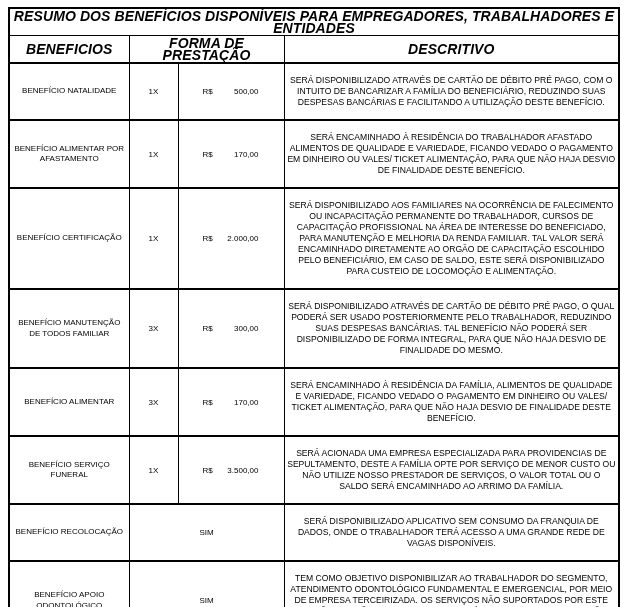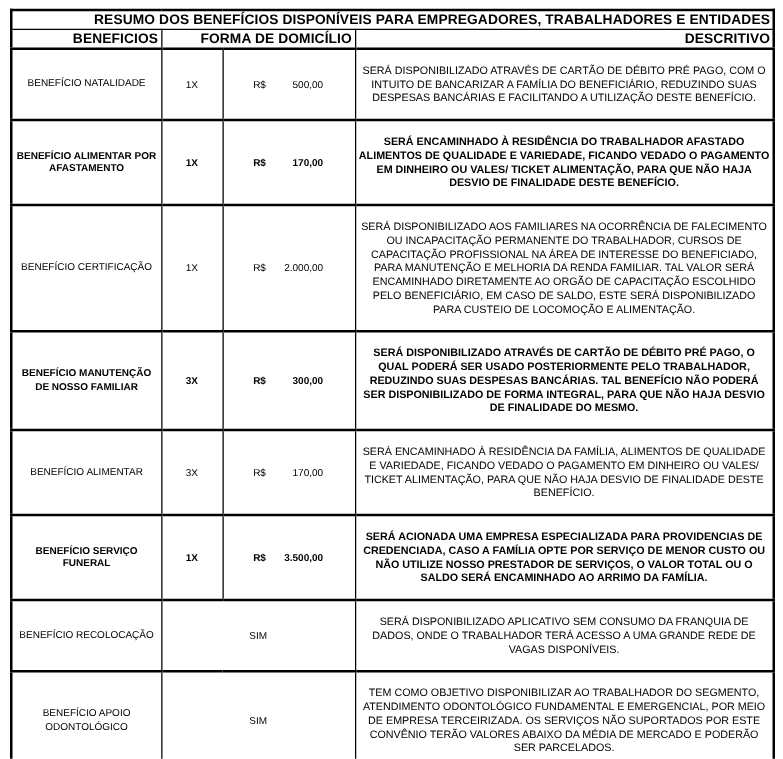--- a/index.html
+++ b/index.html
@@ -23,25 +23,26 @@
     border-bottom-width: 3px;
   }
   col.c-name  { width: 120px; }
   col.c-qty   { width: 49px;  }
   col.c-value { width: 106px; }
   col.c-desc  { width: 335px; }
 
   thead th {
     border: 1px solid #000;
     font-weight: bold;
-    text-align: right;
-    font-size: 11px;
+    text-align: center;
+    font-size: 14px;
     line-height: 12px;
     padding: 1px 2px;
     letter-spacing: 0.1px;
+    font-style: italic;
   }
   tbody td {
     border: 1px solid #000;
     border-top-width: 2px;
     border-bottom-width: 2px;
     vertical-align: middle;
     text-align: center;
   }
   td.name-cell {
     font-size: 8px;
@@ -64,40 +65,40 @@
   }
   td.sim-cell {
     font-size: 8px;
     padding: 1px;
   }
   td.desc-cell {
     font-size: 8.6px;
     line-height: 11px;
     padding: 11px 2px;
   }
-  tr.bold td { font-weight: bold; margin-left: 44px; }
+  tr.bold td { font-weight: normal; margin-left: 44px; }
 </style>
 </head>
 <body>
 
 <div class="page">
   <table class="benefits">
     <colgroup>
       <col class="c-name">
       <col class="c-qty">
       <col class="c-value">
       <col class="c-desc">
     </colgroup>
     <thead>
       <tr>
         <th colspan="4">RESUMO DOS BENEFÍCIOS DISPONÍVEIS PARA EMPREGADORES, TRABALHADORES E ENTIDADES</th>
       </tr>
       <tr>
         <th>BENEFICIOS</th>
-        <th colspan="2">FORMA DE DOMICÍLIO</th>
+        <th colspan="2">FORMA DE PRESTAÇÃO</th>
         <th>DESCRITIVO</th>
       </tr>
     </thead>
     <tbody id="rows-body">
         <tr>
           <td class="name-cell">BENEFÍCIO NATALIDADE</td>
           <td class="qty-cell">1X</td>
           <td class="value-cell">
             <div class="money">
               <span class="currency">R$</span>
@@ -122,21 +123,21 @@
           <td class="qty-cell">1X</td>
           <td class="value-cell">
             <div class="money">
               <span class="currency">R$</span>
               <span class="amount">2.000,00</span>
             </div>
           </td>
           <td class="desc-cell">SERÁ DISPONIBILIZADO AOS FAMILIARES NA OCORRÊNCIA DE FALECIMENTO OU INCAPACITAÇÃO PERMANENTE DO TRABALHADOR, CURSOS DE CAPACITAÇÃO PROFISSIONAL NA ÁREA DE INTERESSE DO BENEFICIADO, PARA MANUTENÇÃO E MELHORIA DA RENDA FAMILIAR. TAL VALOR SERÁ ENCAMINHADO DIRETAMENTE AO ORGÃO DE CAPACITAÇÃO ESCOLHIDO PELO BENEFICIÁRIO, EM CASO DE SALDO, ESTE SERÁ DISPONIBILIZADO PARA CUSTEIO DE LOCOMOÇÃO E ALIMENTAÇÃO.</td>
         </tr>
         <tr class="bold">
-          <td class="name-cell">BENEFÍCIO MANUTENÇÃO DE NOSSO FAMILIAR</td>
+          <td class="name-cell">BENEFÍCIO MANUTENÇÃO DE TODOS FAMILIAR</td>
           <td class="qty-cell">3X</td>
           <td class="value-cell">
             <div class="money">
               <span class="currency">R$</span>
               <span class="amount">300,00</span>
             </div>
           </td>
           <td class="desc-cell">SERÁ DISPONIBILIZADO ATRAVÉS DE CARTÃO DE DÉBITO PRÉ PAGO, O QUAL PODERÁ SER USADO POSTERIORMENTE PELO TRABALHADOR, REDUZINDO SUAS DESPESAS BANCÁRIAS. TAL BENEFÍCIO NÃO PODERÁ SER DISPONIBILIZADO DE FORMA INTEGRAL, PARA QUE NÃO HAJA DESVIO DE FINALIDADE DO MESMO.</td>
         </tr>
         <tr>
@@ -152,21 +153,21 @@
         </tr>
         <tr class="bold">
           <td class="name-cell">BENEFÍCIO SERVIÇO FUNERAL</td>
           <td class="qty-cell">1X</td>
           <td class="value-cell">
             <div class="money">
               <span class="currency">R$</span>
               <span class="amount">3.500,00</span>
             </div>
           </td>
-          <td class="desc-cell">SERÁ ACIONADA UMA EMPRESA ESPECIALIZADA PARA PROVIDENCIAS DE CREDENCIADA, CASO A FAMÍLIA OPTE POR SERVIÇO DE MENOR CUSTO OU NÃO UTILIZE NOSSO PRESTADOR DE SERVIÇOS, O VALOR TOTAL OU O SALDO SERÁ ENCAMINHADO AO ARRIMO DA FAMÍLIA.</td>
+          <td class="desc-cell">SERÁ ACIONADA UMA EMPRESA ESPECIALIZADA PARA PROVIDENCIAS DE SEPULTAMENTO, DESTE A FAMÍLIA OPTE POR SERVIÇO DE MENOR CUSTO OU NÃO UTILIZE NOSSO PRESTADOR DE SERVIÇOS, O VALOR TOTAL OU O SALDO SERÁ ENCAMINHADO AO ARRIMO DA FAMÍLIA.</td>
         </tr>
         <tr>
           <td class="name-cell">BENEFÍCIO RECOLOCAÇÃO</td>
           <td class="sim-cell" colspan="2">SIM</td>
           <td class="desc-cell">SERÁ DISPONIBILIZADO APLICATIVO SEM CONSUMO DA FRANQUIA DE DADOS, ONDE O TRABALHADOR TERÁ ACESSO A UMA GRANDE REDE DE VAGAS DISPONÍVEIS.</td>
         </tr>
         <tr>
           <td class="name-cell">BENEFÍCIO APOIO ODONTOLÓGICO</td>
           <td class="sim-cell" colspan="2">SIM</td>
           <td class="desc-cell">TEM COMO OBJETIVO DISPONIBILIZAR AO TRABALHADOR DO SEGMENTO, ATENDIMENTO ODONTOLÓGICO FUNDAMENTAL E EMERGENCIAL, POR MEIO DE EMPRESA TERCEIRIZADA. OS SERVIÇOS NÃO SUPORTADOS POR ESTE CONVÊNIO TERÃO VALORES ABAIXO DA MÉDIA DE MERCADO E PODERÃO SER PARCELADOS.</td>

